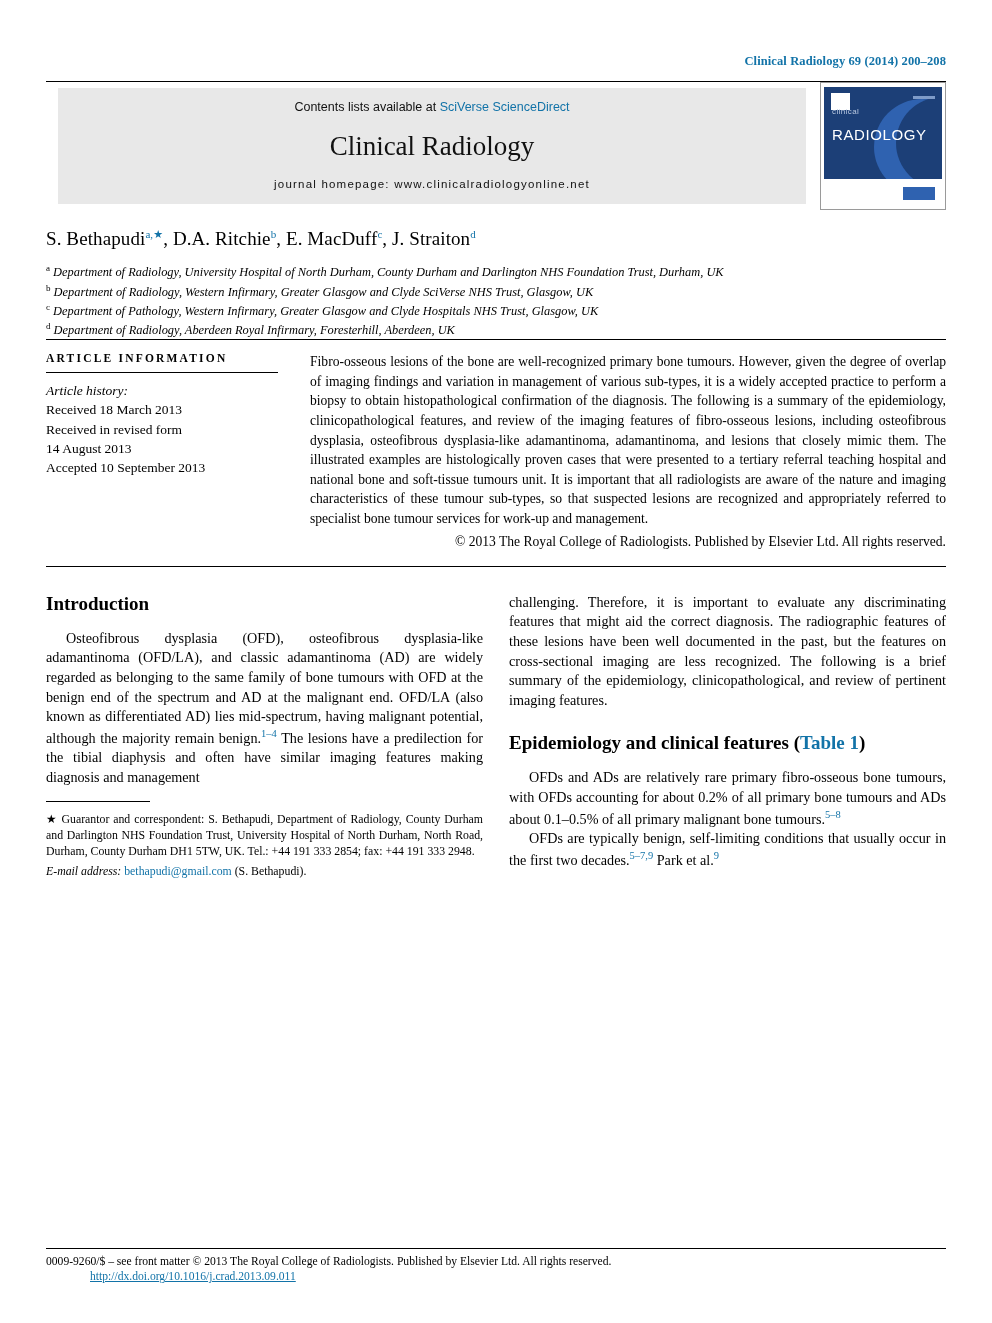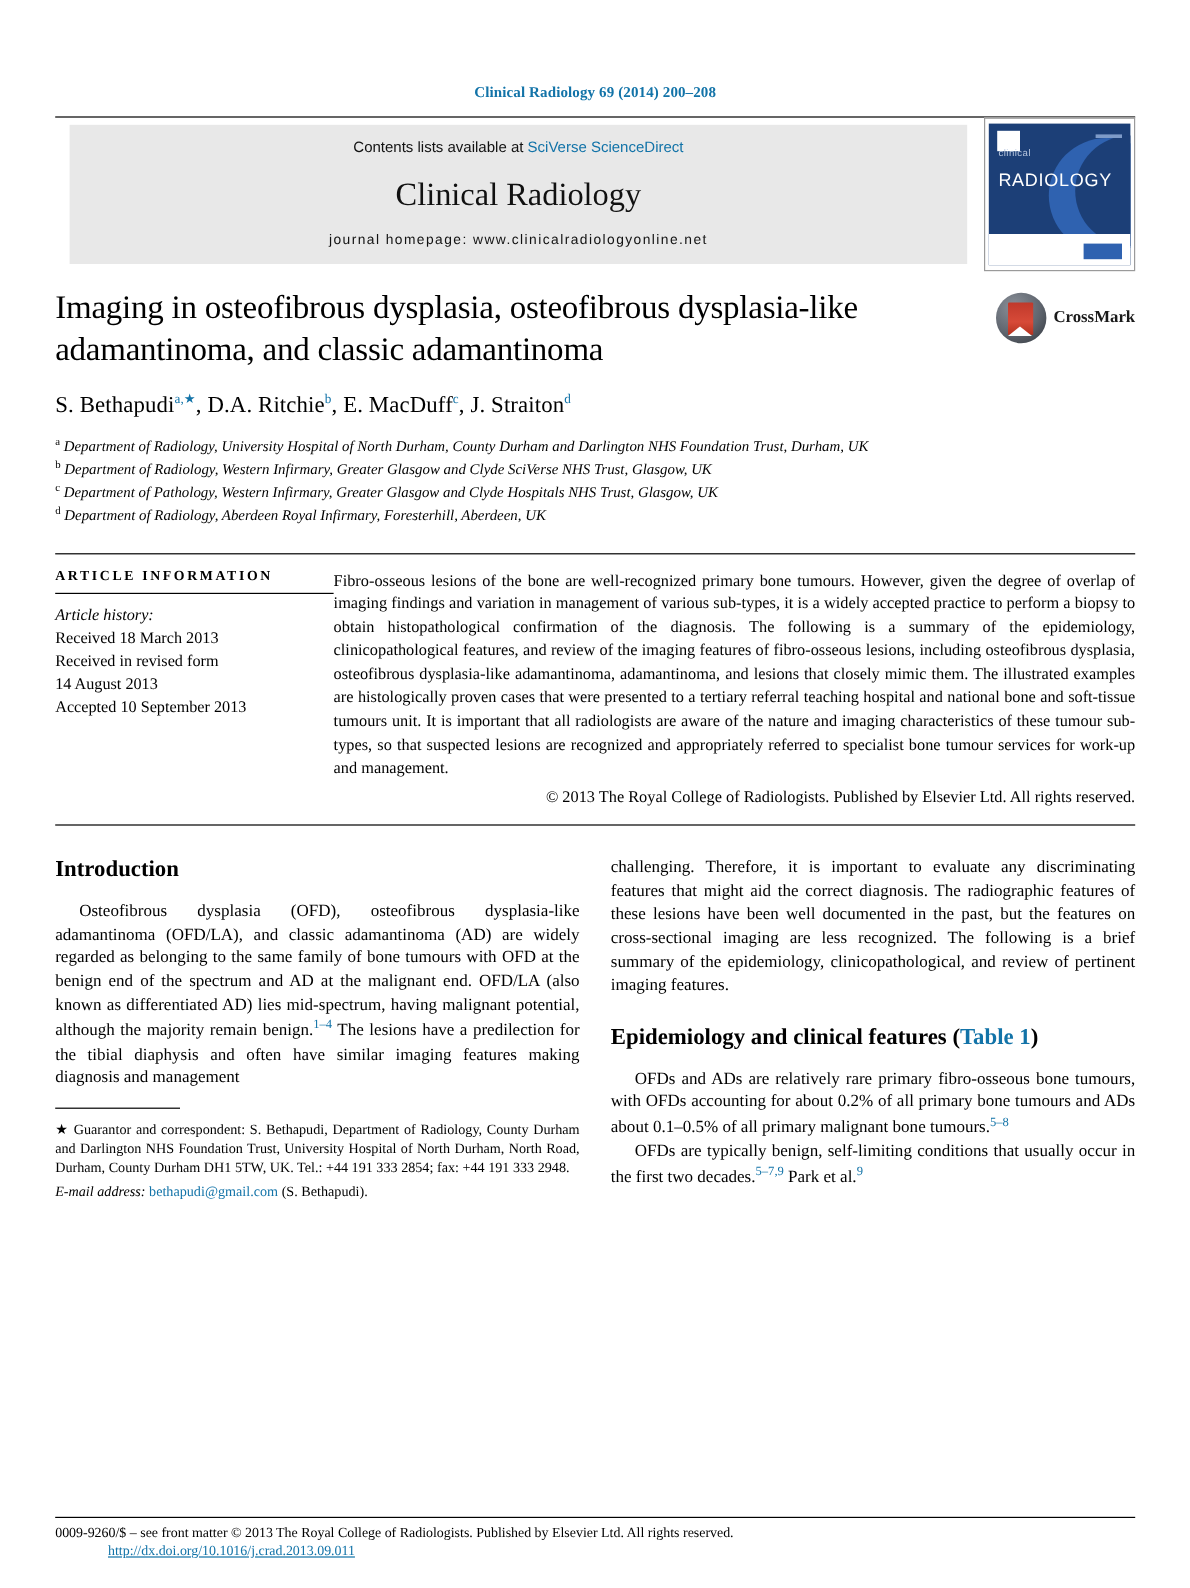--- a/index.html
+++ b/index.html
@@ -18,27 +18,26 @@
   .page {
     width: 992px;
     height: 1323px;
     position: relative;
     box-sizing: border-box;
     padding: 0 46px;
   }
 
   
   .running-head {
-    text-align: center;
+    text-align: right;
     color: #1273a8;
     font-size: 12.5px;
     font-weight: bold;
     padding-top: 54px;
     letter-spacing: 0.1px;
-    margin-top: 16px;
   }
 
   
   .masthead {
     margin-top: 12px;
     border-top: 1.6px solid #000;
     display: flex;
     align-items: stretch;
     height: 128px;
   }
@@ -239,25 +238,25 @@
     font-family: "Liberation Serif", serif;
     font-style: italic;
     font-size: 12.4px;
     line-height: 1.38;
     max-width: 790px;
   }
   .affiliations sup { font-style: normal; font-size: 9px; }
 
   
   .abstract-block {
-    margin-top: 22px;
     border-top: 1.4px solid #000;
     border-bottom: 1.4px solid #000;
     padding: 12px 0 14px 0;
     display: flex;
+    gap: 32px;
   }
   .info-col {
     flex: 0 0 232px;
     width: 232px;
   }
   .info-title {
     font-family: "Liberation Serif", serif;
     font-weight: bold;
     font-size: 11.5px;
     letter-spacing: 2.2px;
@@ -398,29 +397,20 @@
         <div class="cover-topright"></div>
         <div class="cover-title-small">clinical</div>
         <div class="cover-title-big">RADIOLOGY</div>
         <div class="cover-band"></div>
         <div class="cover-logo-bottom"></div>
       </div>
     </div>
   </div>
 
 
-  <div class="title-row">
-    <h1 class="article-title">Imaging in osteofibrous dysplasia, osteofibrous dysplasia-like adamantinoma, and classic adamantinoma</h1>
-    <div class="crossmark">
-      <div class="cm-badge">
-          <div class="cm-book"></div>
-        </div>
-      <div class="cm-text">CrossMark</div>
-    </div>
-  </div>
 
   <div class="authors">
     <span>S. Bethapudi</span><sup class="star">a,★</sup>,
     <span>D.A. Ritchie</span><sup>b</sup>,
     <span>E. MacDuff</span><sup>c</sup>,
     <span>J. Straiton</span><sup>d</sup>
   </div>
 
   <div class="affiliations">
     <div><sup>a</sup> <span>Department of Radiology, University Hospital of North Durham, County Durham and Darlington NHS Foundation Trust, Durham, UK</span></div>

